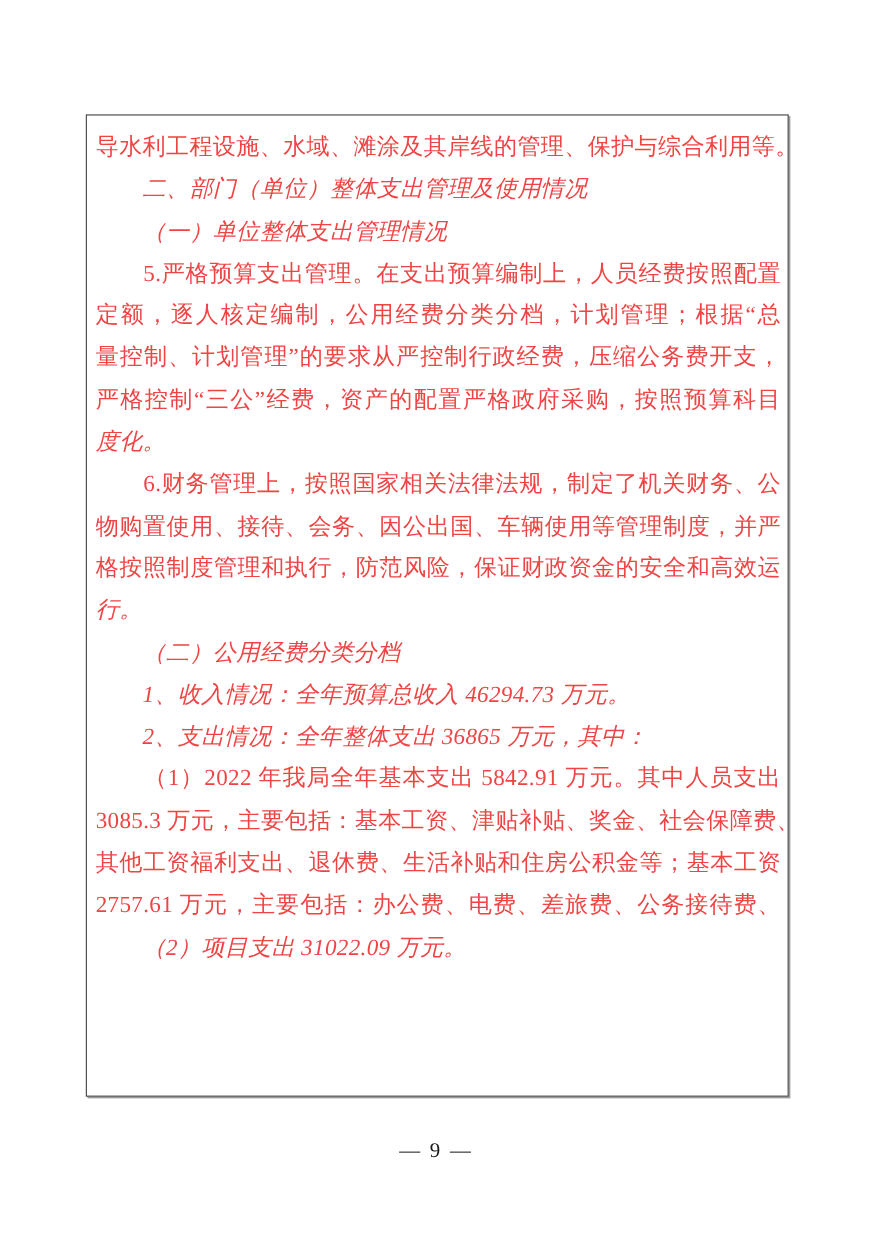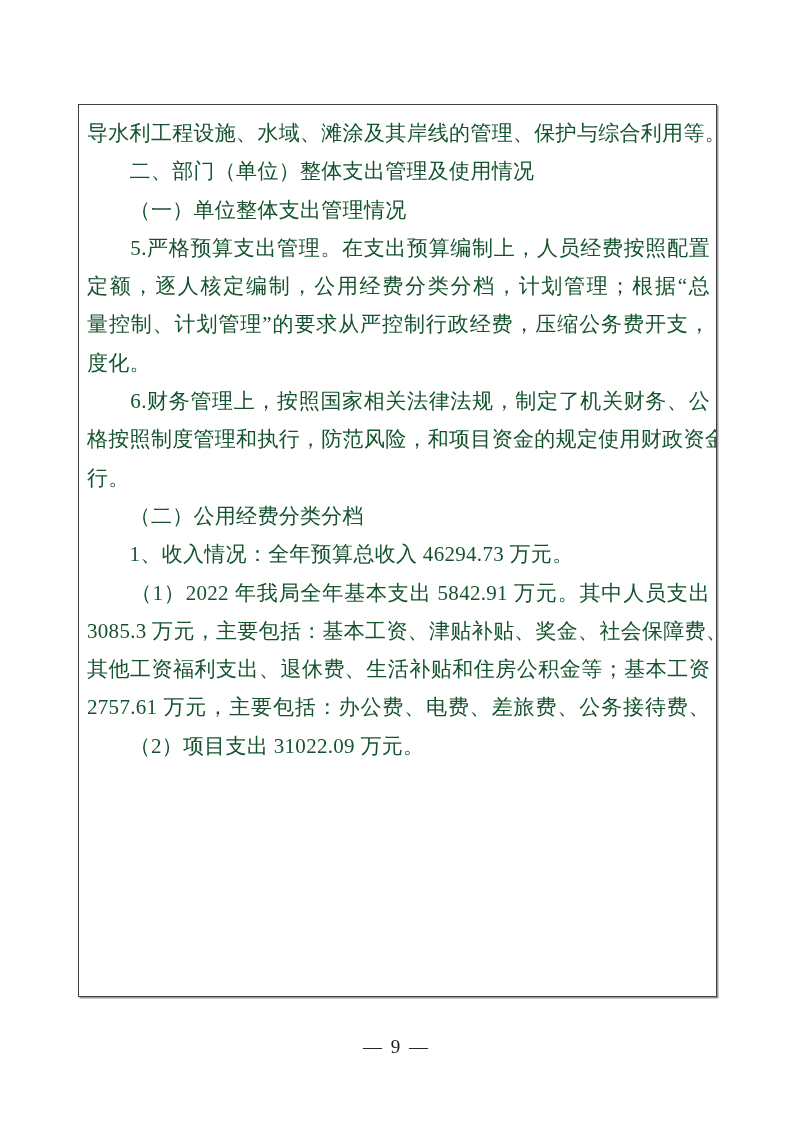--- a/index.html
+++ b/index.html
@@ -27,30 +27,31 @@
     padding: 9px 6px 0 8px;
     overflow: hidden;
     background: #ffffff;
   }
   .line {
     font-size: 21px;
     line-height: 38.3px;
     height: 38.3px;
     white-space: nowrap;
     letter-spacing: 0.3px;
-    color: #14532d;
+    color: #ef4444;
   }
   .line.fill {
     text-align: justify;
     text-align-last: justify;
     text-justify: inter-character;
   }
   .line.end {
     text-align: left;
     text-align-last: left;
+    font-style: italic;
   }
   .page-number {
     position: absolute;
     left: 0;
     top: 1036px;
     width: 793px;
     text-align: center;
     font-size: 19px;
     letter-spacing: 2px;
     color: #1a1a1a;
@@ -59,26 +60,29 @@
 </head>
 <body>
 
 <div class="frame">
   <div class="line fill">导水利工程设施、水域、滩涂及其岸线的管理、保护与综合利用等。</div>
   <div class="line end">　　二、部门（单位）整体支出管理及使用情况</div>
   <div class="line end">　　（一）单位整体支出管理情况</div>
   <div class="line fill">　　5.严格预算支出管理。在支出预算编制上，人员经费按照配置</div>
   <div class="line fill">定额，逐人核定编制，公用经费分类分档，计划管理；根据“总</div>
   <div class="line fill">量控制、计划管理”的要求从严控制行政经费，压缩公务费开支，</div>
+  <div class="line fill">严格控制“三公”经费，资产的配置严格政府采购，按照预算科目</div>
   <div class="line end">度化。</div>
   <div class="line fill">　　6.财务管理上，按照国家相关法律法规，制定了机关财务、公</div>
-  <div class="line fill">格按照制度管理和执行，防范风险，和项目资金的规定使用财政资金</div>
+  <div class="line fill">物购置使用、接待、会务、因公出国、车辆使用等管理制度，并严</div>
+  <div class="line fill">格按照制度管理和执行，防范风险，保证财政资金的安全和高效运</div>
   <div class="line end">行。</div>
   <div class="line end">　　（二）公用经费分类分档</div>
   <div class="line end">　　1、收入情况：全年预算总收入 46294.73 万元。</div>
+  <div class="line end">　　2、支出情况：全年整体支出 36865 万元，其中：</div>
   <div class="line fill">　　（1）2022 年我局全年基本支出 5842.91 万元。其中人员支出</div>
   <div class="line fill">3085.3 万元，主要包括：基本工资、津贴补贴、奖金、社会保障费、</div>
   <div class="line fill">其他工资福利支出、退休费、生活补贴和住房公积金等；基本工资</div>
   <div class="line fill">2757.61 万元，主要包括：办公费、电费、差旅费、公务接待费、</div>
   <div class="line end">　　（2）项目支出 31022.09 万元。</div>
 </div>
 
 <div class="page-number">— 9 —</div>
 
 </body></html>

